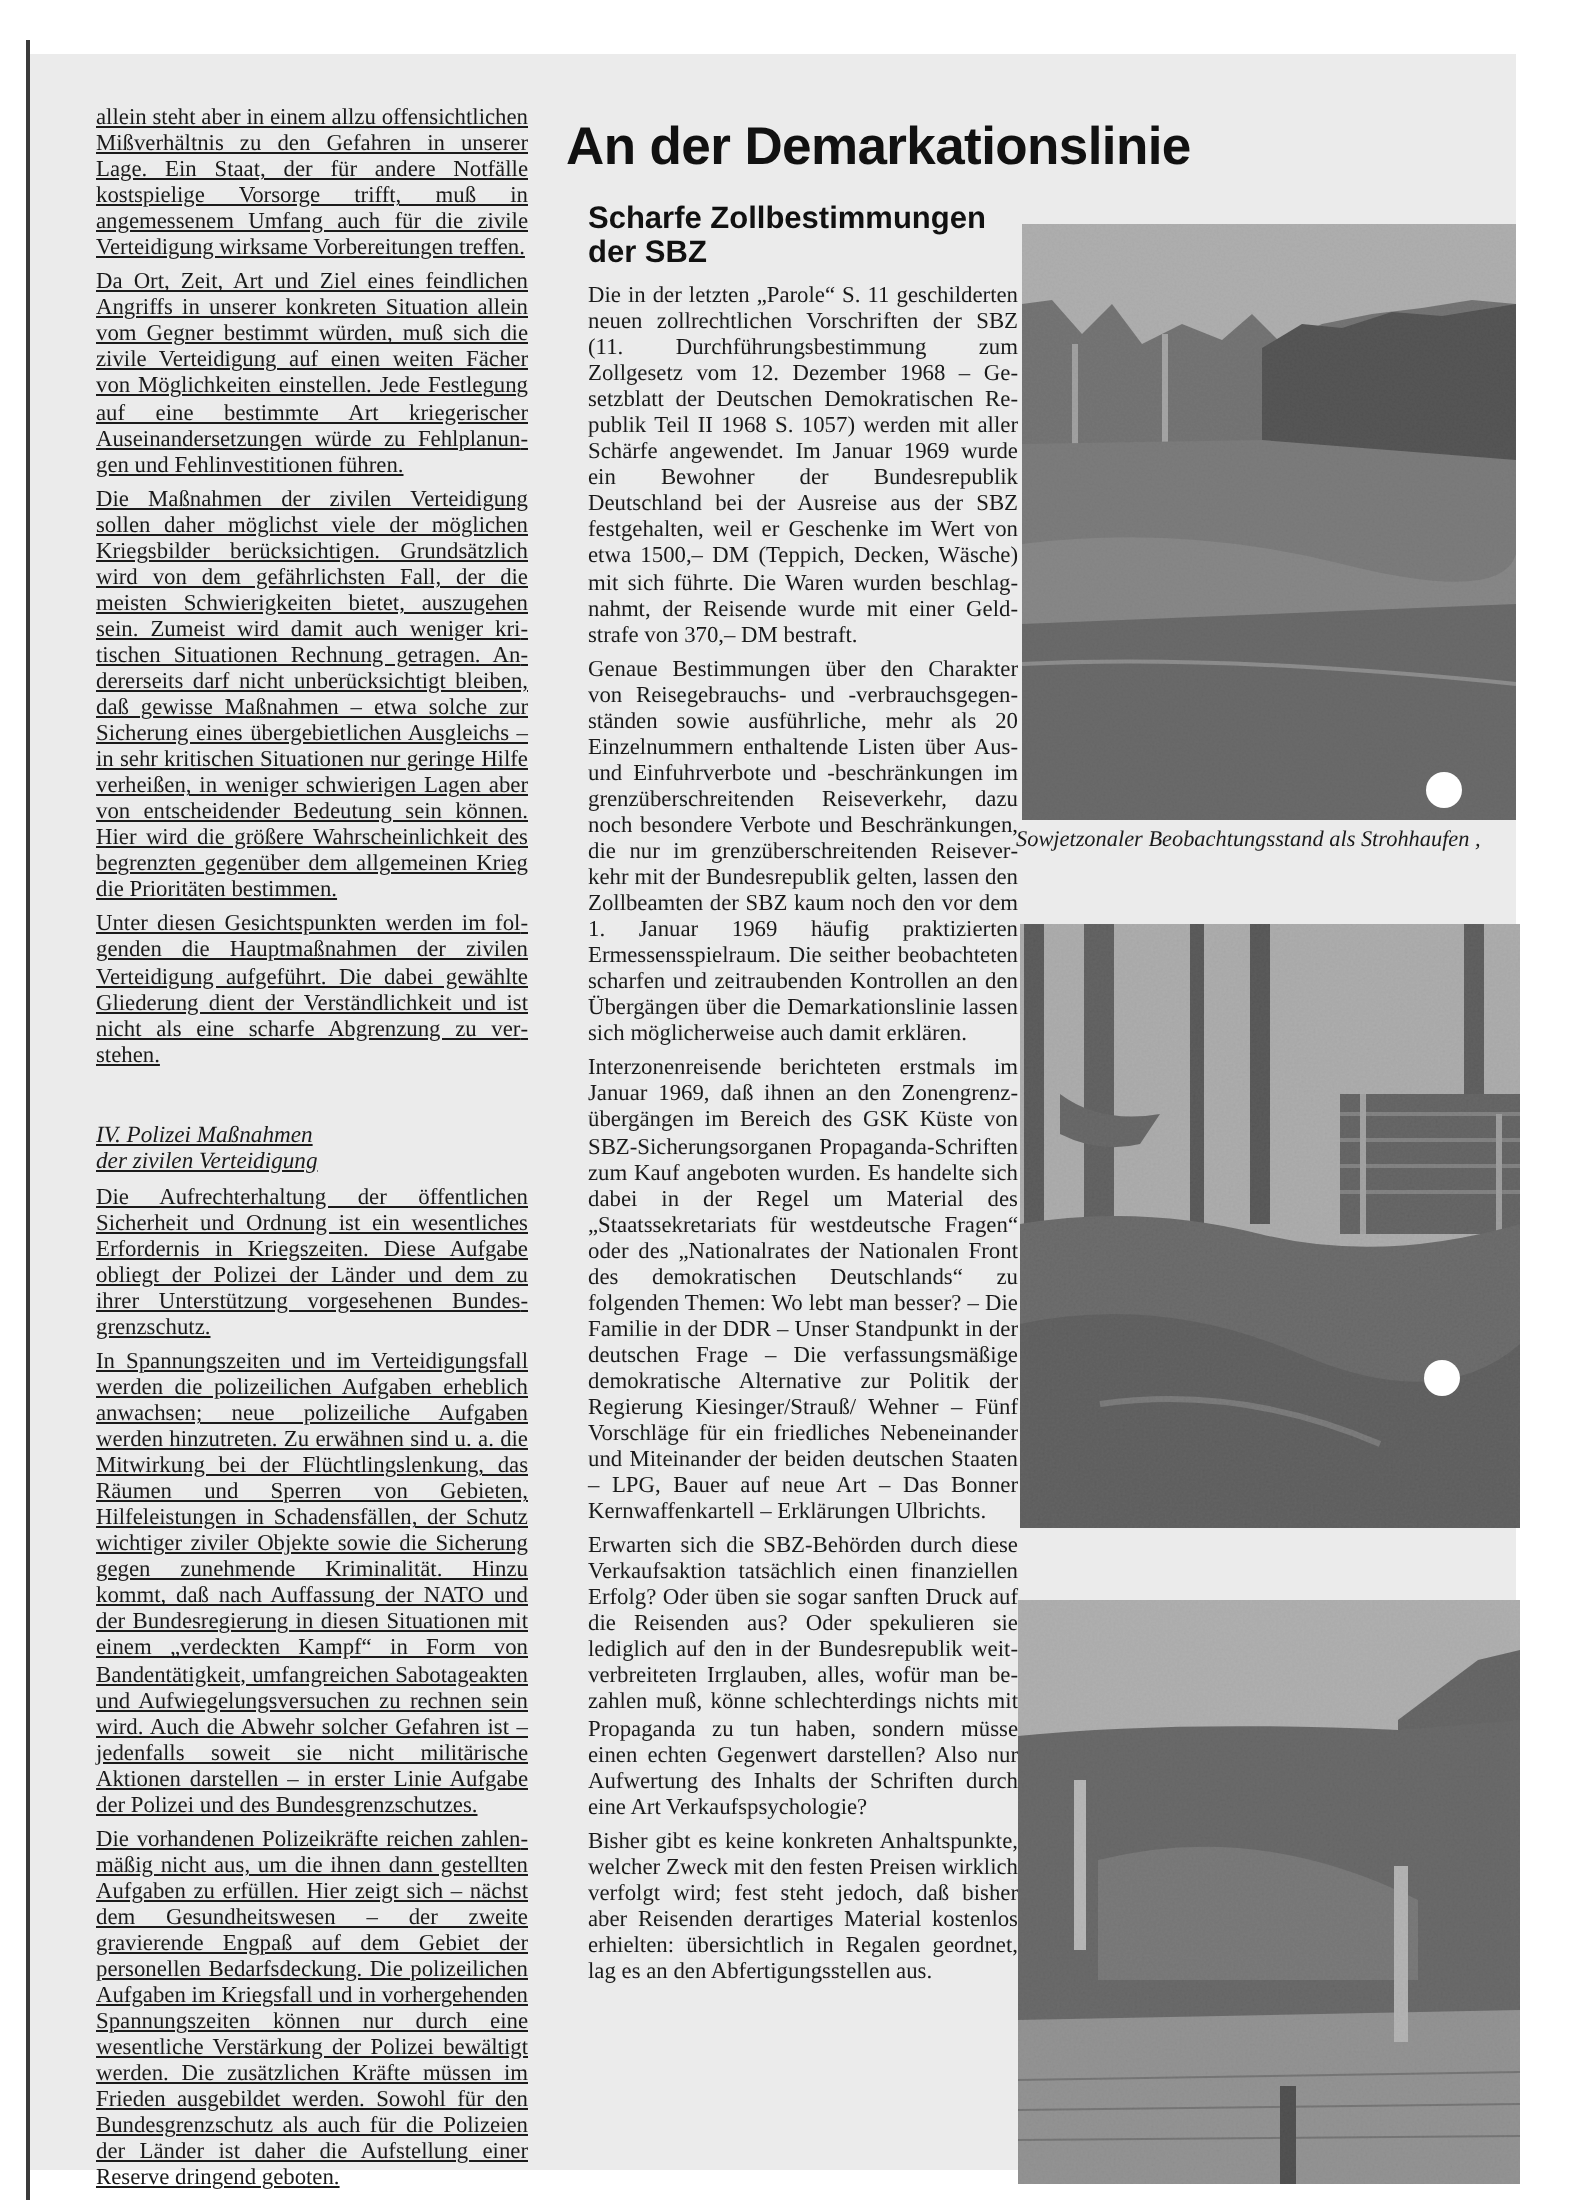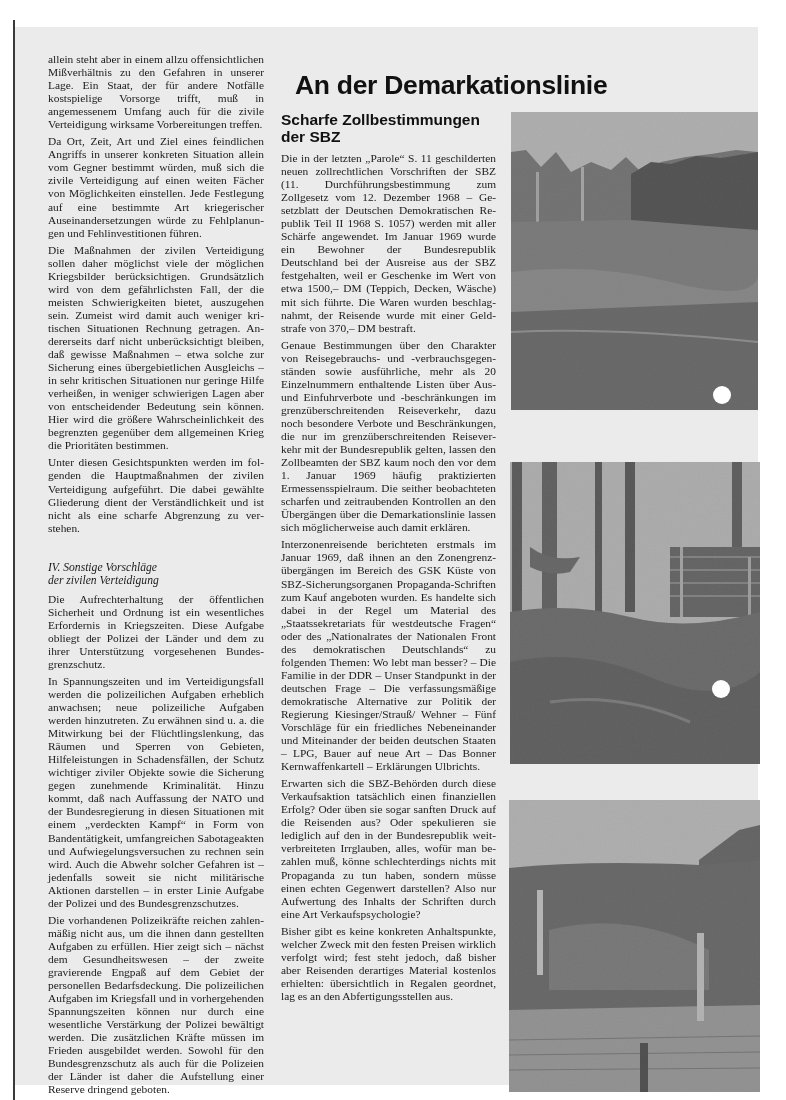--- a/index.html
+++ b/index.html
@@ -11,32 +11,32 @@
     }
     .binding {
       position:absolute; left:13px; top:20px; width:2px; height:1080px;
       background:#3a3a3a;
     }
     .page {
       position:absolute; left:15px; top:27px; width:743px; height:1058px;
       background:#ebebeb;
     }
     .col { position:absolute; font-family:"Liberation Serif","DejaVu Serif",serif; }
-    .col-left { left:48px; top:53px; width:216px; }
-    .col-mid  { left:281px; top:53px; width:215px;margin-top:10px; }
+    .col-left { left:48px; top:53px; width:216px;text-decoration:underline; }
+    .col-mid  { left:294px; top:53px; width:215px; }
 
     p.body {
       margin:0 0 4px 0; font-size:11.4px; line-height:13.05px;
       text-align:justify; hyphens:manual;
     }
     .sub-ital {
       font-style:italic; font-size:11.6px; line-height:13px; margin:26px 0 6px 0;
     }
     .headline {
-      position:absolute; left:283px; top:56px; margin:12px;
+      position:absolute; left:283px; top:56px; margin:0;
       font-family:"Liberation Sans","DejaVu Sans",sans-serif;
       font-weight:bold; font-size:26.5px; letter-spacing:-0.3px; color:#111;
       line-height:34px; white-space:nowrap;
     }
     h2.sect {
       font-family:"Liberation Sans","DejaVu Sans",sans-serif;
       font-weight:bold; font-size:15.5px; line-height:16.5px; margin:0 0 7px 0;
       color:#111;
     }
     .photo { position:absolute; overflow:hidden; }
@@ -54,21 +54,21 @@
 <div class="page"></div>
 
 <h1 class="headline">An der Demarkationslinie</h1>
 
 <div class="col col-left">
   <p class="body">allein steht aber in einem allzu offensicht­lichen Mißverhältnis zu den Gefahren in unserer Lage. Ein Staat, der für andere Not­fälle kostspielige Vorsorge trifft, muß in angemessenem Umfang auch für die zivile Verteidigung wirksame Vorbereitungen treffen.</p>
   <p class="body">Da Ort, Zeit, Art und Ziel eines feindlichen Angriffs in unserer konkreten Situation allein vom Gegner bestimmt würden, muß sich die zivile Verteidigung auf einen weiten Fächer von Möglichkeiten einstellen. Jede Fest­legung auf eine bestimmte Art kriegerischer Auseinandersetzungen würde zu Fehlplanun­gen und Fehlinvestitionen führen.</p>
   <p class="body">Die Maßnahmen der zivilen Verteidigung sollen daher möglichst viele der möglichen Kriegsbilder berücksichtigen. Grundsätzlich wird von dem gefährlichsten Fall, der die meisten Schwierigkeiten bietet, auszugehen sein. Zumeist wird damit auch weniger kri­tischen Situationen Rechnung getragen. An­dererseits darf nicht unberücksichtigt bleiben, daß gewisse Maßnahmen – etwa solche zur Sicherung eines übergebietlichen Ausgleichs – in sehr kritischen Situationen nur geringe Hilfe verheißen, in weniger schwierigen La­gen aber von entscheidender Bedeutung sein können. Hier wird die größere Wahrschein­lichkeit des begrenzten gegenüber dem all­gemeinen Krieg die Prioritäten bestimmen.</p>
   <p class="body">Unter diesen Gesichtspunkten werden im fol­genden die Hauptmaßnahmen der zivilen Verteidigung aufgeführt. Die dabei gewählte Gliederung dient der Verständlichkeit und ist nicht als eine scharfe Abgrenzung zu ver­stehen.</p>
   <div class="sub-ital">
-    <div>IV. Sonstige Vorschläge</div>
+    <div>IV. Polizei Maßnahmen</div>
     <div>der zivilen Verteidigung</div>
   </div>
   <p class="body">Die Aufrechterhaltung der öffentlichen Sicherheit und Ordnung ist ein wesentliches Erfordernis in Kriegszeiten. Diese Aufgabe obliegt der Polizei der Länder und dem zu ihrer Unterstützung vorgesehenen Bundes­grenzschutz.</p>
   <p class="body">In Spannungszeiten und im Verteidigungs­fall werden die polizeilichen Aufgaben er­heblich anwachsen; neue polizeiliche Auf­gaben werden hinzutreten. Zu erwähnen sind u. a. die Mitwirkung bei der Flüchtlingslen­kung, das Räumen und Sperren von Gebie­ten, Hilfeleistungen in Schadensfällen, der Schutz wichtiger ziviler Objekte sowie die Sicherung gegen zunehmende Kriminalität. Hinzu kommt, daß nach Auffassung der NATO und der Bundesregierung in diesen Situationen mit einem „verdeckten Kampf“ in Form von Bandentätigkeit, umfangreichen Sabotageakten und Aufwiegelungsversuchen zu rechnen sein wird. Auch die Abwehr sol­cher Gefahren ist – jedenfalls soweit sie nicht militärische Aktionen darstellen – in erster Linie Aufgabe der Polizei und des Bundesgrenzschutzes.</p>
   <p class="body">Die vorhandenen Polizeikräfte reichen zahlen­mäßig nicht aus, um die ihnen dann gestell­ten Aufgaben zu erfüllen. Hier zeigt sich – nächst dem Gesundheitswesen – der zweite gravierende Engpaß auf dem Gebiet der personellen Bedarfsdeckung. Die polizei­lichen Aufgaben im Kriegsfall und in vor­hergehenden Spannungszeiten können nur durch eine wesentliche Verstärkung der Poli­zei bewältigt werden. Die zusätzlichen Kräf­te müssen im Frieden ausgebildet werden. Sowohl für den Bundesgrenzschutz als auch für die Polizeien der Länder ist daher die Aufstellung einer Reserve dringend geboten.</p>
 </div>
 
 <div class="col col-mid" style="top:102px;">
   <h2 class="sect">
     <span>Scharfe Zollbestimmungen</span><br>
@@ -101,20 +101,21 @@
     <rect x="70" y="55" width="3" height="55" fill="#c4c4c4"></rect>
     <path d="M0 110 L120 108 L247 118 L247 298 L0 298 Z" fill="#7a7a7a"></path>
     <path d="M0 160 Q80 150 160 170 T247 165 L247 200 L0 210 Z" fill="#8f8f8f"></path>
     <path d="M0 200 L247 190 L247 298 L0 298 Z" fill="#5a5a5a"></path>
     <path d="M0 220 Q100 215 247 230" stroke="#9a9a9a" stroke-width="2" fill="none"></path>
     <rect width="247" height="298" fill="#808080" filter="url(#grain1)" opacity="0.45"></rect>
     <circle cx="211" cy="283" r="9" fill="#ffffff"></circle>
   </svg>
 </div>
 <div class="caption" style="top:414px;">
+  <div>Sowjetzonaler Beobachtungsstand als Strohhaufen ,</div>
 </div>
 
 <div class="photo" style="left:510px; top:462px; width:250px; height:302px;">
   <svg viewBox="0 0 250 302" preserveAspectRatio="none">
     <defs>
       <filter id="grain2">
           <feTurbulence type="fractalNoise" baseFrequency="0.85" numOctaves="2" seed="7"></feTurbulence>
           <feColorMatrix type="saturate" values="0"></feColorMatrix>
           <feComponentTransfer>
             <feFuncA type="linear" slope="0.4"></feFuncA>

